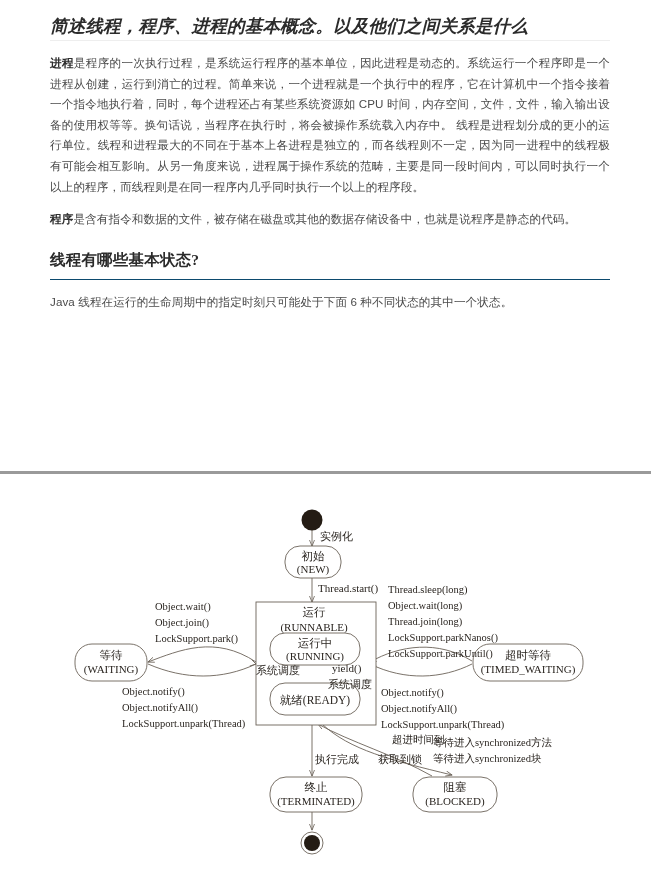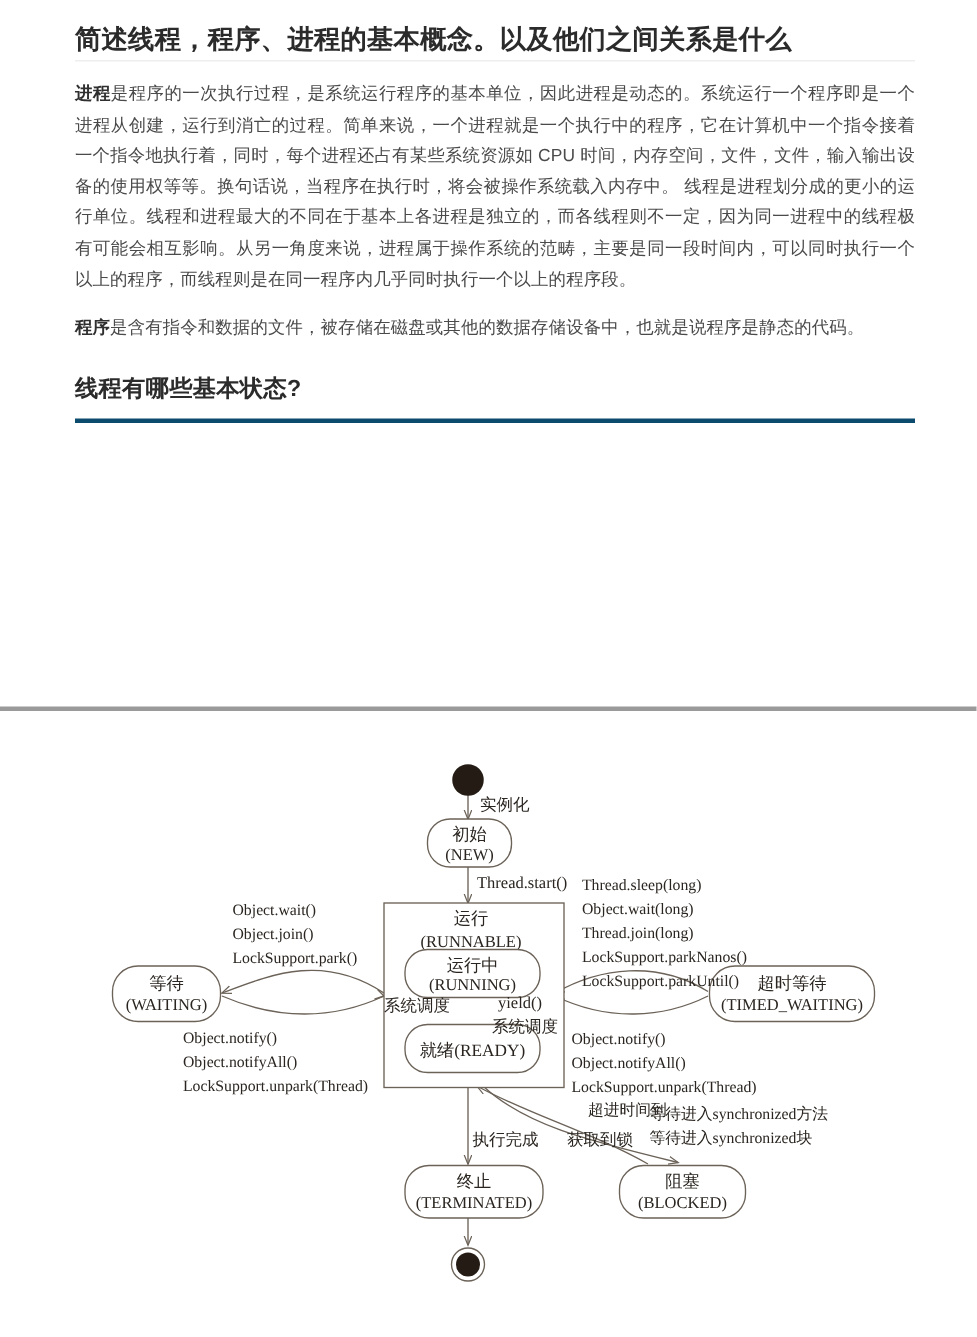--- a/index.html
+++ b/index.html
@@ -23,30 +23,32 @@
   }
   h1.doc-title {
     font-size: 17.5px;
     line-height: 27px;
     font-weight: bold;
     color: #2b2b2b;
     margin: 13px 0 0 0;
     padding: 0 0 0 0;
     border-bottom: 1px solid #eeeeee;
     letter-spacing: 0.2px;
+    font-style: italic;
   }
   h2.section-title {
     font-size: 15.5px;
     line-height: 24px;
     font-weight: bold;
     color: #2b2b2b;
     margin: 18px 0 0 0;
     padding: 0 0 7px 0;
-    border-bottom: 3px solid #0c4a6e;
+    border-bottom: 1px solid #0c4a6e;
     letter-spacing: 0.2px;
+    font-family: Liberation Serif, serif;
   }
   p.para {
     font-size: 11.6px;
     line-height: 20.6px;
     color: #4a4a4a;
     margin: 12px 0 0 0;
     text-align: justify;
     letter-spacing: 0.1px;
   }
   p.para b {
@@ -86,20 +88,21 @@
 
   <h1 class="doc-title">简述线程，程序、进程的基本概念。以及他们之间关系是什么</h1>
 
 
   <p class="para"><b>进程</b><span>是程序的一次执行过程，是系统运行程序的基本单位，因此进程是动态的。系统运行一个程序即是一个进程从创建，运行到消亡的过程。简单来说，一个进程就是一个执行中的程序，它在计算机中一个指令接着一个指令地执行着，同时，每个进程还占有某些系统资源如 CPU 时间，内存空间，文件，文件，输入输出设备的使用权等等。换句话说，当程序在执行时，将会被操作系统载入内存中。 线程是进程划分成的更小的运行单位。线程和进程最大的不同在于基本上各进程是独立的，而各线程则不一定，因为同一进程中的线程极有可能会相互影响。从另一角度来说，进程属于操作系统的范畴，主要是同一段时间内，可以同时执行一个以上的程序，而线程则是在同一程序内几乎同时执行一个以上的程序段。</span></p>
 
   <p class="para"><b>程序</b><span>是含有指令和数据的文件，被存储在磁盘或其他的数据存储设备中，也就是说程序是静态的代码。</span></p>
 
   <h2 class="section-title">线程有哪些基本状态?</h2>
 
+  <p class="para">Java 线程在运行的生命周期中的指定时刻只可能处于下面 6 种不同状态的其中一个状态。</p>
 
 
 </div>
 
 <div class="divider"></div>
 
 <div class="diagram-wrap">
 <svg class="diagram" viewBox="0 0 651 411" xmlns="http://www.w3.org/2000/svg">
   <defs>
     <marker id="arrow" markerWidth="9" markerHeight="9" refX="7" refY="3.2" orient="auto" markerUnits="strokeWidth">

